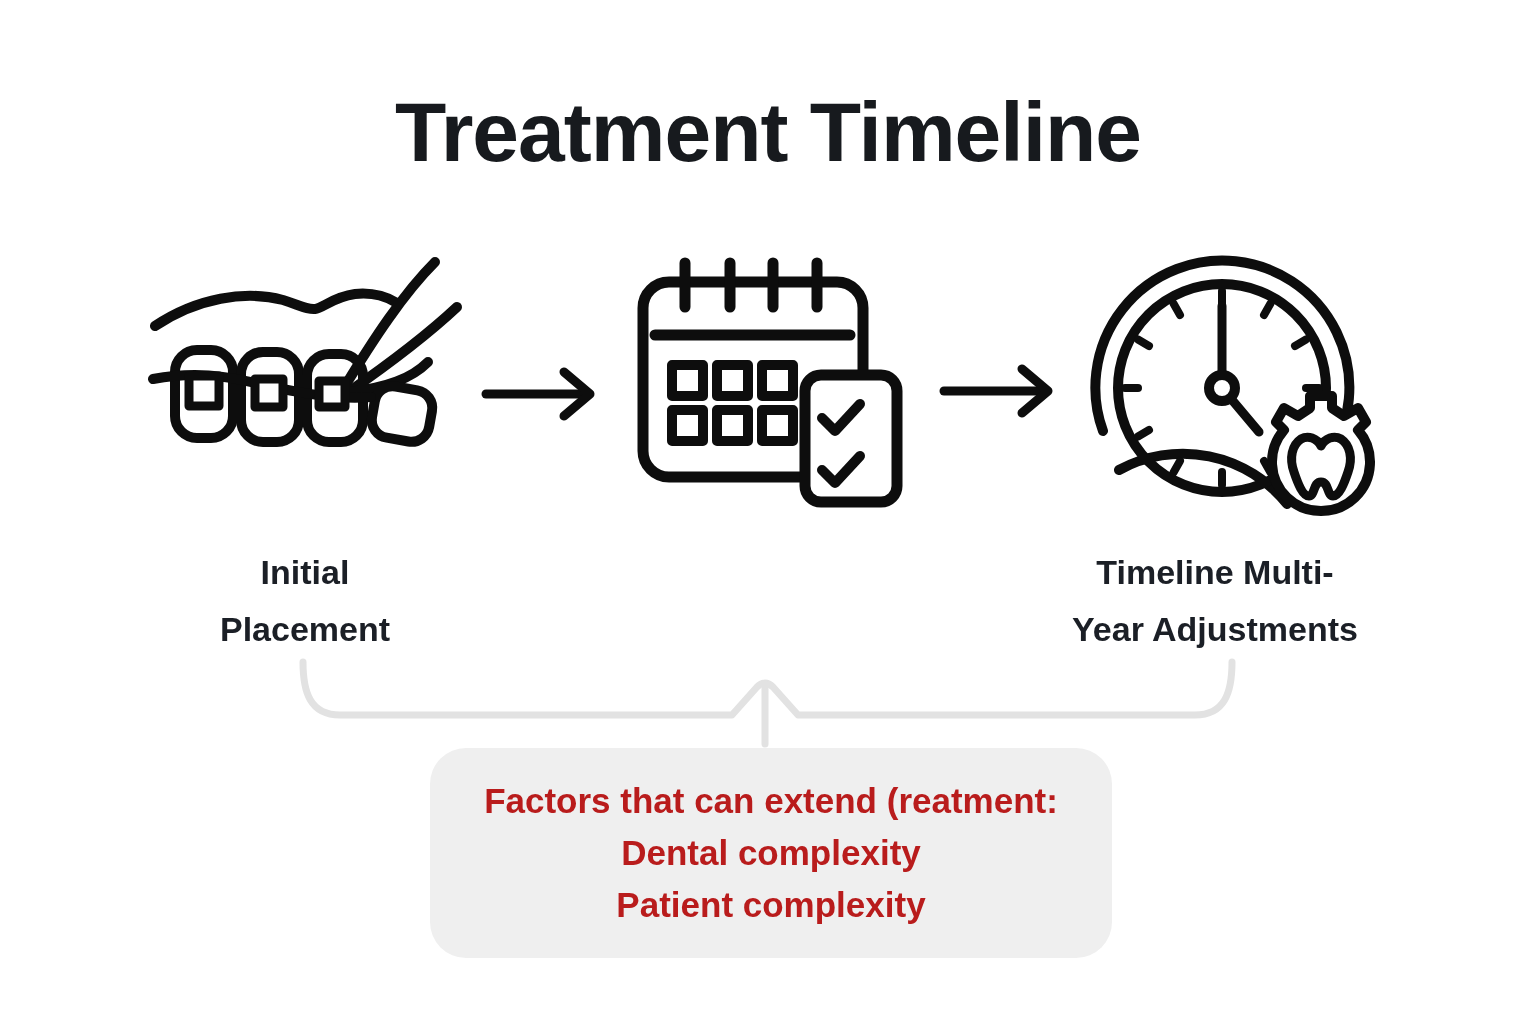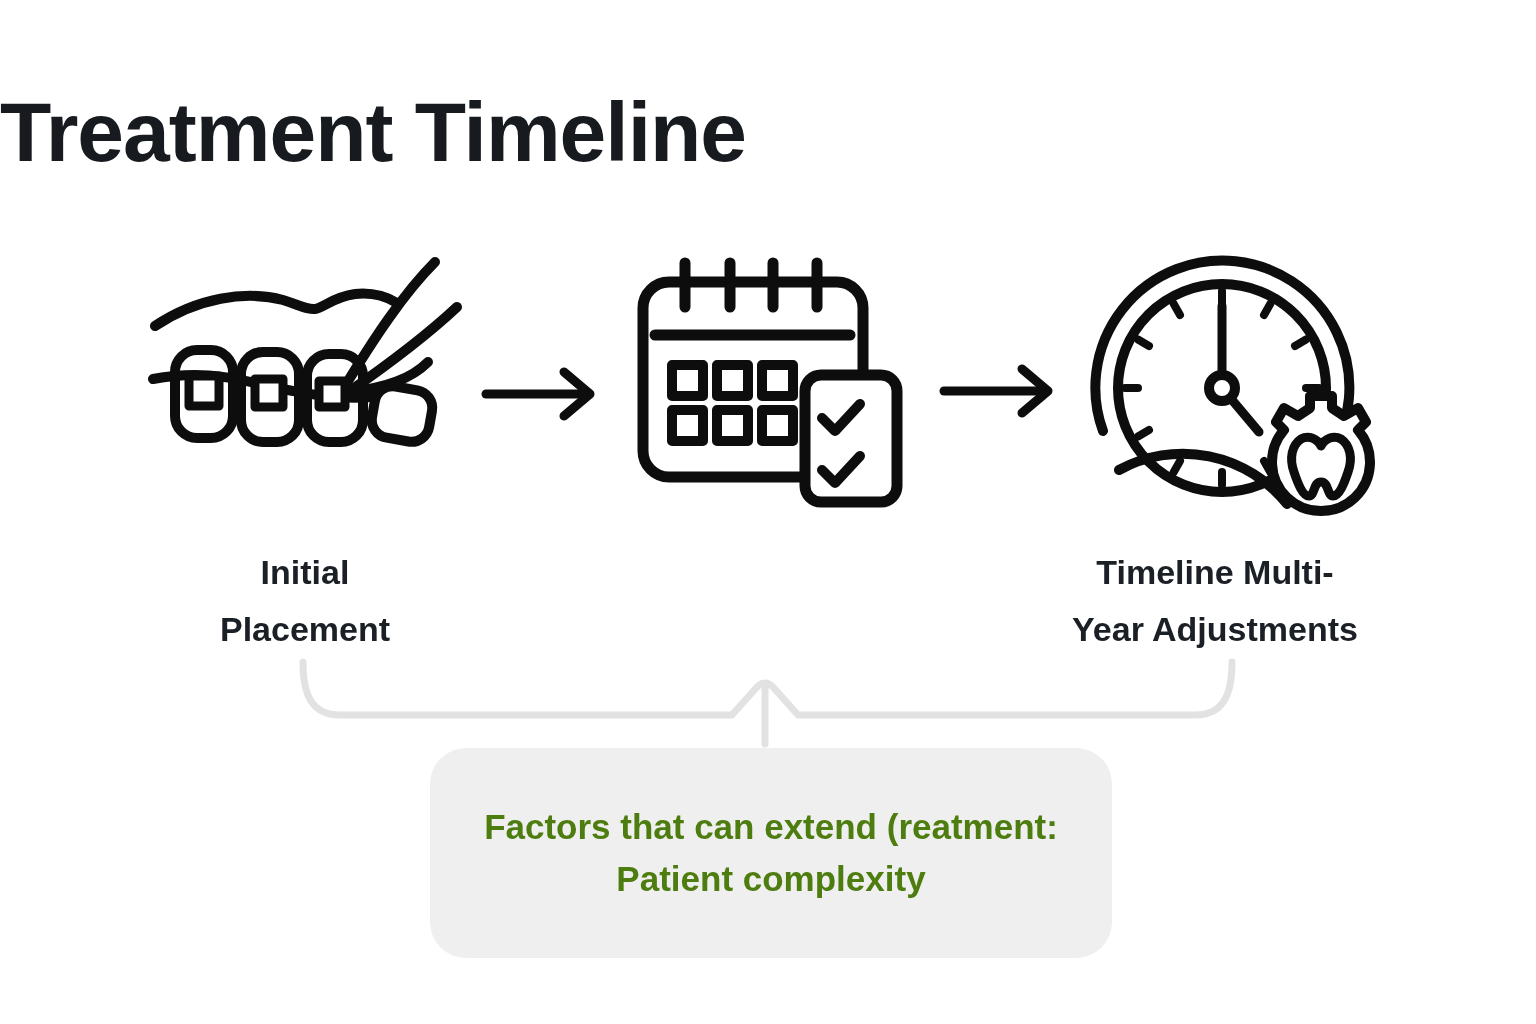--- a/index.html
+++ b/index.html
@@ -1,40 +1,40 @@
 <!DOCTYPE html>
 <html><head>
 <meta charset="utf-8">
 <style>
   html,body{margin:0;padding:0;background:#ffffff;}
   .canvas{
     position:relative;width:1536px;height:1024px;background:#ffffff;overflow:hidden;
     font-family:"Liberation Sans","DejaVu Sans",sans-serif;
   }
   .title{
-    position:absolute;left:0;top:84px;width:1536px;text-align:left;
+    position:absolute;left:0;top:84px;width:1536px;text-align:center;
     font-size:84px;font-weight:700;letter-spacing:-1px;color:#171a1e;margin:0;
   }
   .icon-svg{position:absolute;}
   .step-label{
     position:absolute;top:544px;text-align:center;white-space:pre-line;
     font-size:34px;font-weight:700;line-height:57px;color:#1b1f26;
   }
   .label-1{left:100px;width:410px;}
   .label-2{left:548px;width:440px;}
   .label-3{left:980px;width:470px;}
   .brace-svg{position:absolute;left:295px;top:656px;}
   .factors-box{
     position:absolute;left:430px;top:748px;width:682px;height:210px;
     background:#efefef;border-radius:36px;box-sizing:border-box;
     display:flex;flex-direction:column;justify-content:center;align-items:center;
     padding:10px 20px;
   }
   .factors-box p{
-    margin:0;font-size:35px;line-height:52px;font-weight:600;color:#4d7c0f;text-align:center;
+    margin:0;font-size:35px;line-height:52px;font-weight:600;color:#b91c1c;text-align:center;
   }
   svg .ink{stroke:#0d0d0d;fill:none;stroke-linecap:round;stroke-linejoin:round;}
   svg .fillwhite{fill:#ffffff;}
 </style>
 </head>
 <body>
 
 <div class="canvas">
 
   <h1 class="title">Treatment Timeline</h1>
@@ -111,16 +111,17 @@
   <div class="step-label label-3">Timeline Multi-
 Year Adjustments</div>
 
   <svg class="brace-svg" width="945" height="95" viewBox="0 0 945 95" aria-hidden="true">
     <path d="M 8,6 C 8,36 15,59 45,59 L 437,59 L 462,31 Q 470,23 478,31 L 503,59 L 900,59 C 930,59 937,36 937,6" stroke="#e2e2e2" stroke-width="7" fill="none" stroke-linecap="round" stroke-linejoin="round"></path>
     <path d="M 470,28 L 470,88" stroke="#e2e2e2" stroke-width="7" fill="none" stroke-linecap="round"></path>
   </svg>
 
   <div class="factors-box">
     <p>Factors that can extend (reatment:</p>
+    <p>Dental complexity</p>
     <p>Patient complexity</p>
   </div>
 
 </div>
 
 </body></html>

